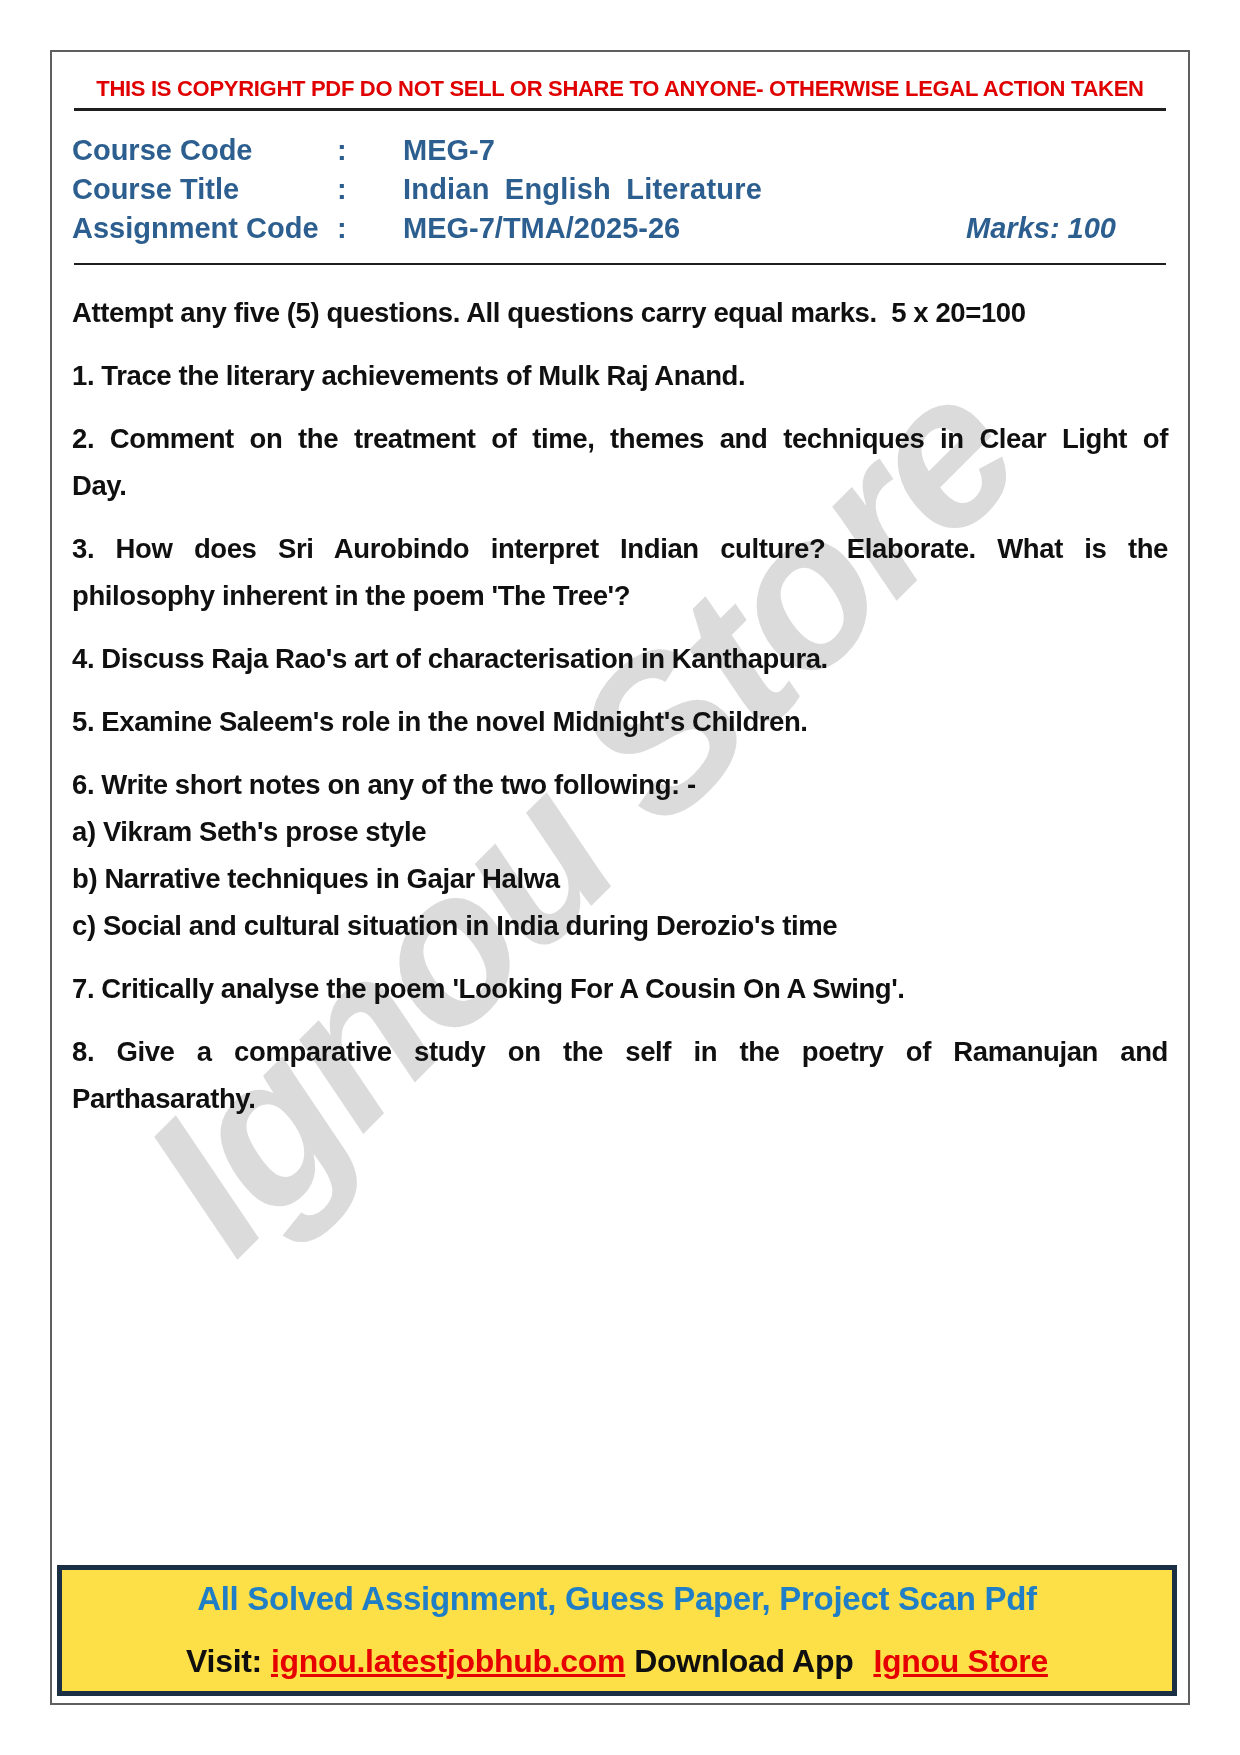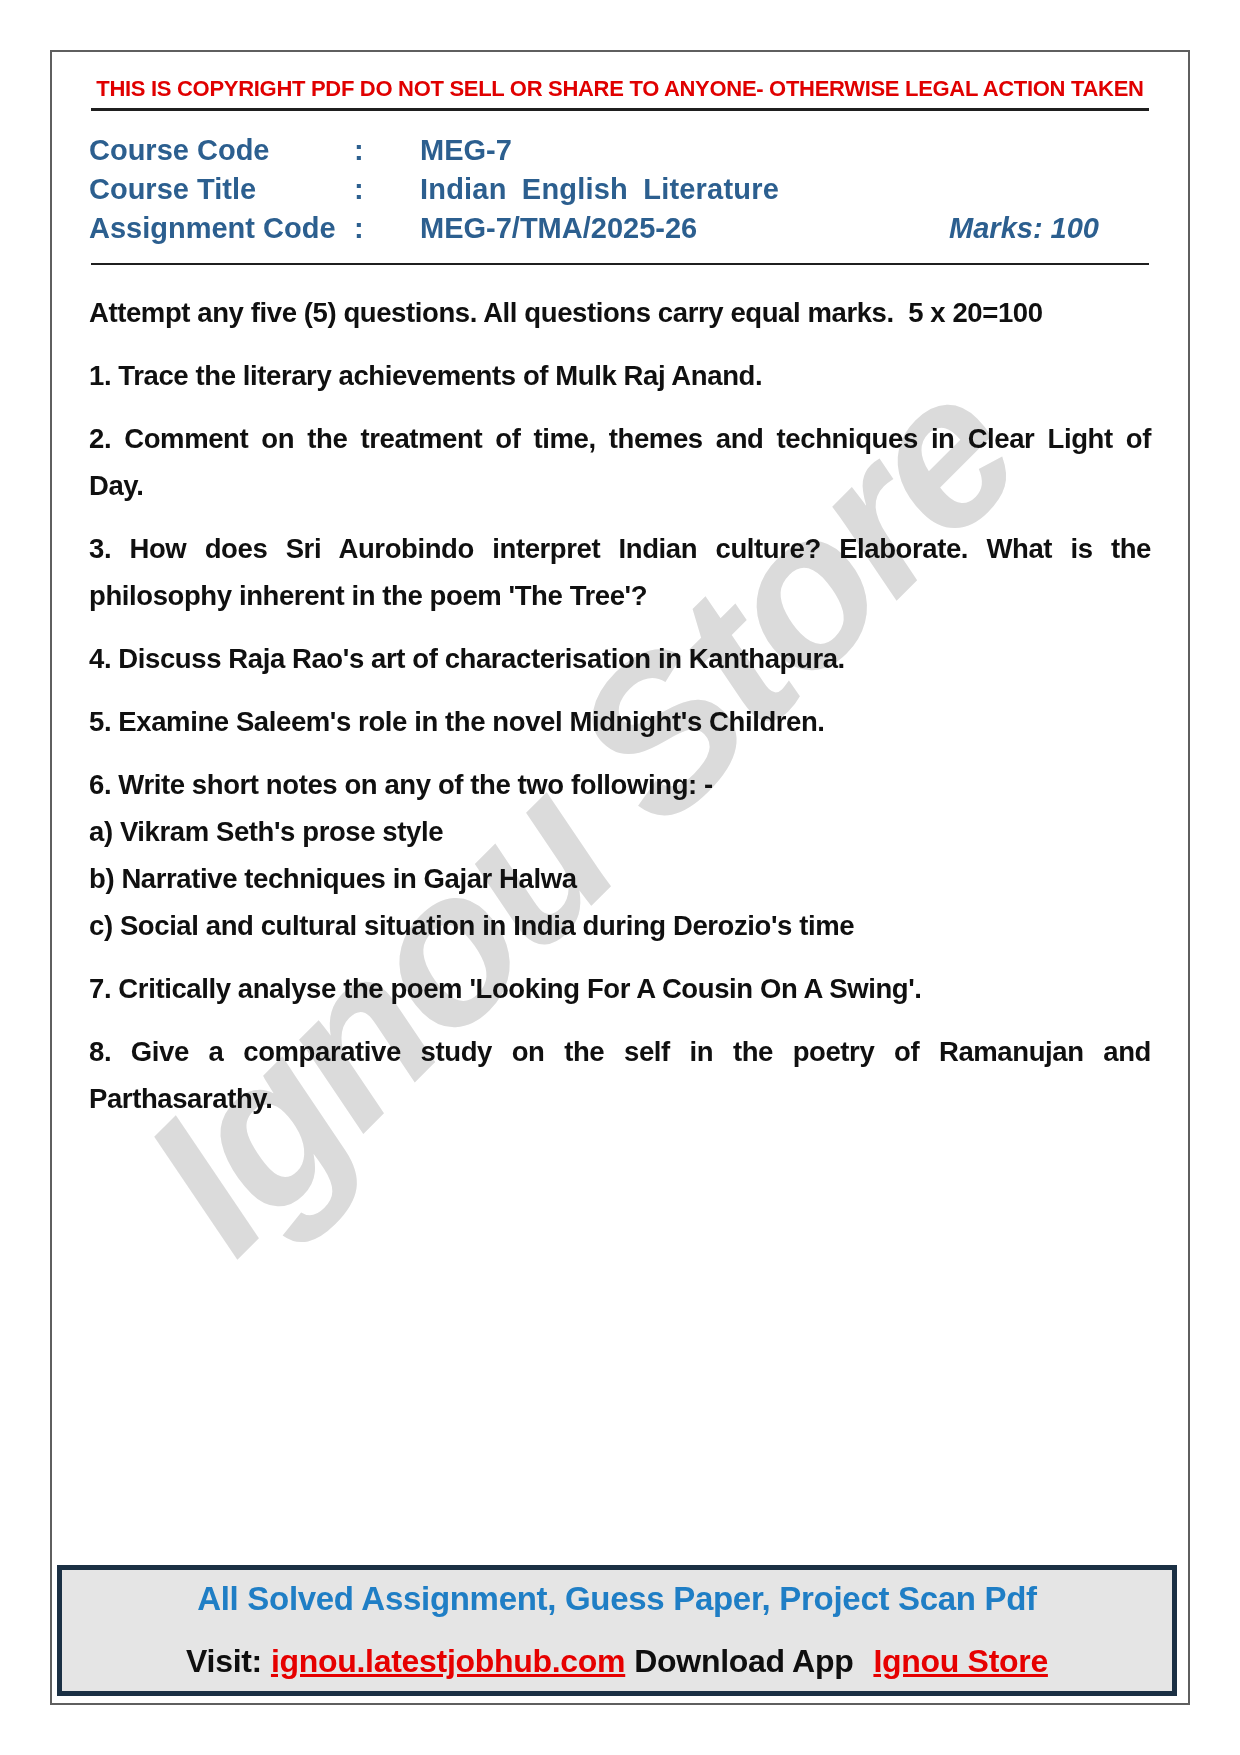--- a/index.html
+++ b/index.html
@@ -15,21 +15,21 @@
     background:#ffffff;
     overflow:hidden;
   }
   .watermark {
     position:absolute; left:528px; top:762px;
     transform:translate(-50%,-50%) rotate(-45deg);
     font-size:212px; font-weight:bold; font-style:italic;
     letter-spacing:-5px; white-space:nowrap;
     color:#dbdbdb; z-index:0; user-select:none;
   }
-  .content { position:relative; z-index:1; padding:0 37px; }
+  .content { position:relative; z-index:1; padding:0 20px; }
 
   .copyright {
     margin-top:24px; text-align:center;
     color:#e00000; font-weight:bold; font-size:22px;
     line-height:26px; letter-spacing:-0.3px;
   }
   .rule { height:3px; background:#1f1f1f; margin:6px 2px 0 2px; }
   .rule.mid { height:2px; margin-top:15px; }
 
   .hdr { margin-top:20px; font-size:29px; font-weight:bold; color:#2c5f8f; }
@@ -39,21 +39,21 @@
   .hvalue.title-font { word-spacing:7px; letter-spacing:0.2px; }
   .hmarks { margin-left:auto; padding-right:52px;font-style:italic; }
 
   .body-text { font-size:27.5px; font-weight:bold; color:#101010; letter-spacing:-0.4px; }
   .para { margin:16px 0 0 0; line-height:47px; }
   .para.first { margin-top:24px; }
   .jline { text-align:justify; text-align-last:justify; }
 
   .footer {
     position:absolute; left:5px; right:11px; bottom:7px;
-    border:5px solid #1b3044; background:#e5e5e5;
+    border:5px solid #1b3044; background:#fde047;
     text-align:center; padding:9px 0 8px 0; z-index:2;
   }
   .f1 {
     color:#1f7ec5; font-size:33px; font-weight:bold;
     line-height:40px; letter-spacing:-0.3px;
   }
   .f2 {
     margin-top:20px; font-size:32px; font-weight:bold;
     line-height:44px; color:#0f0f0f; letter-spacing:-0.3px;
   }

